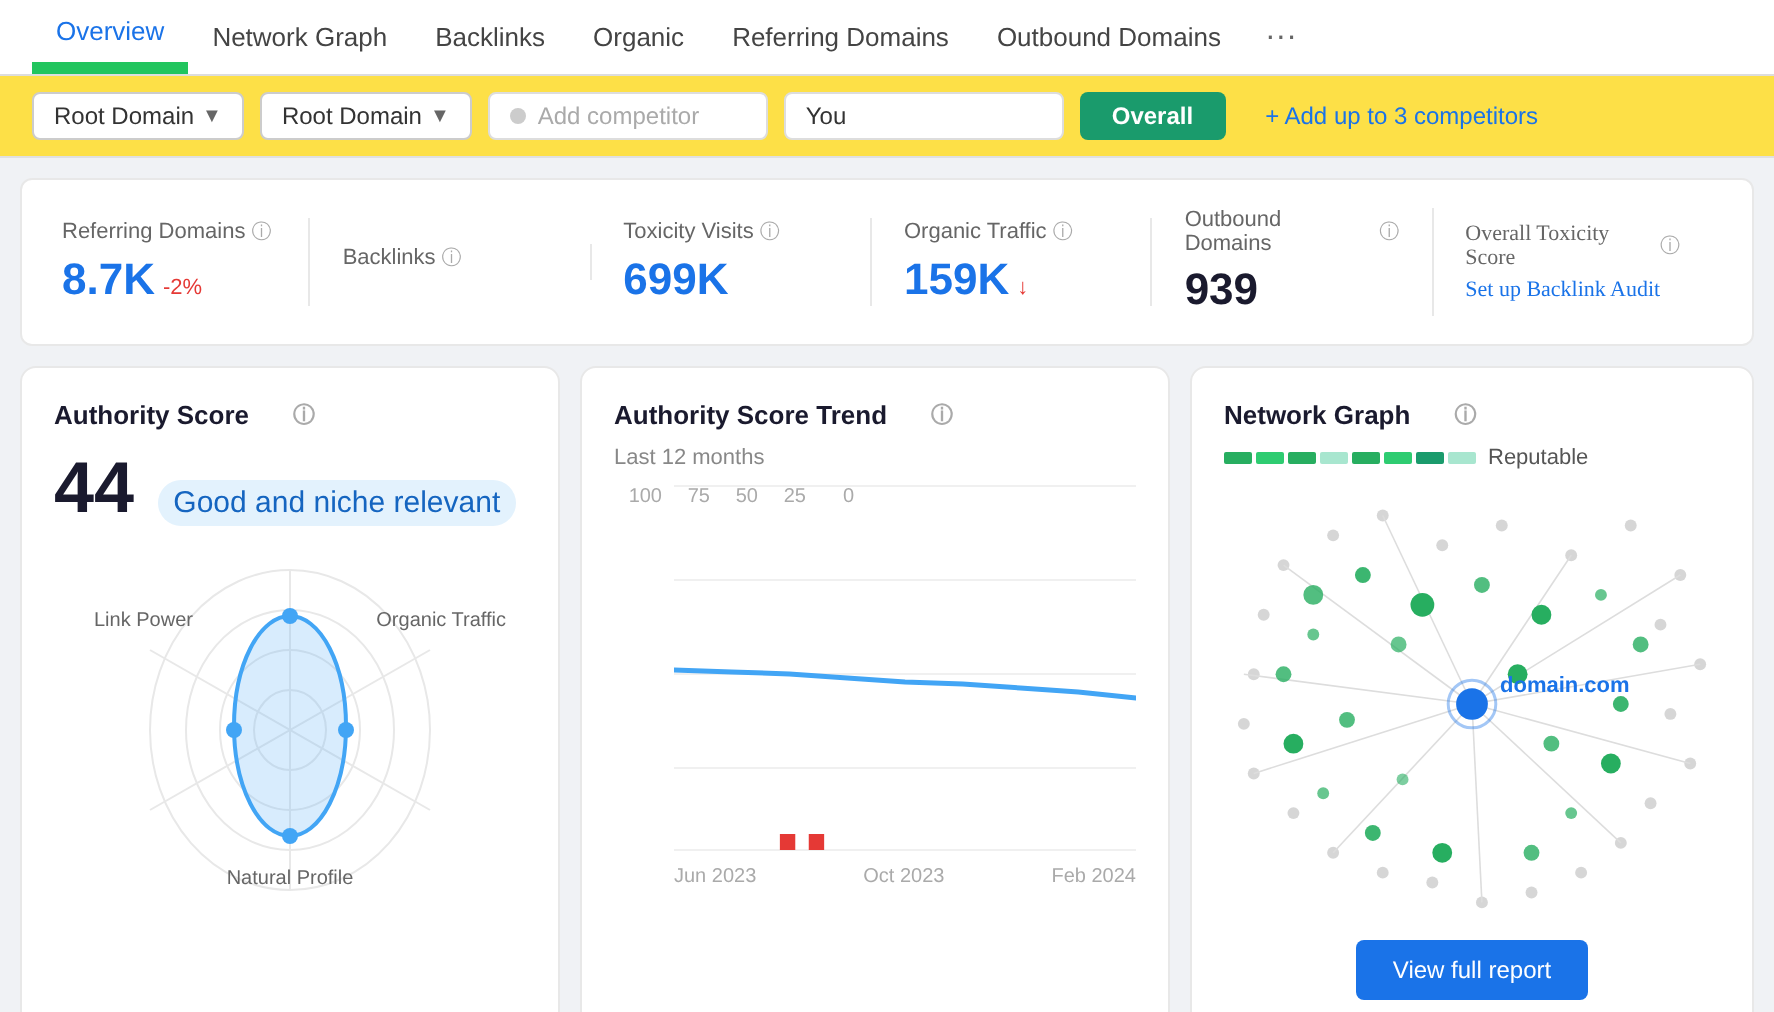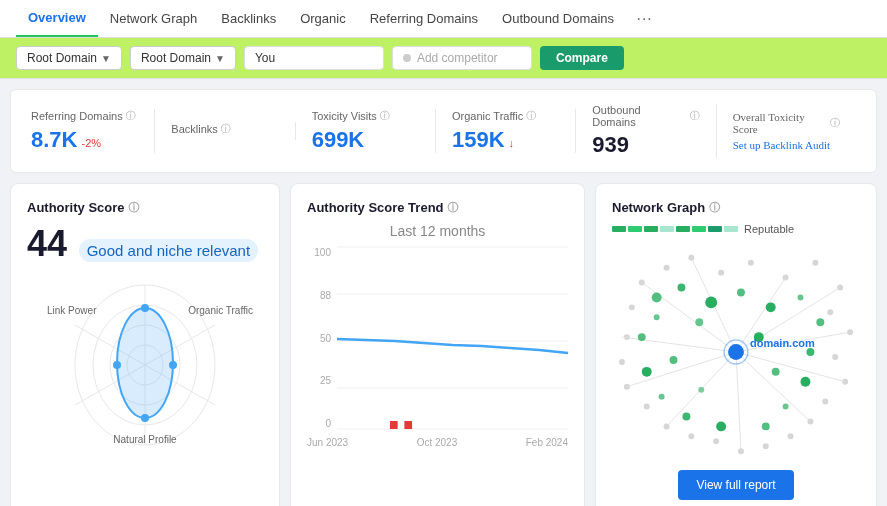--- a/index.html
+++ b/index.html
@@ -1,22 +1,22 @@
 <!DOCTYPE html>
 <html><head>
   <meta charset="utf-8">
   <style>
     * { box-sizing: border-box; margin: 0; padding: 0; }
     body { font-family: -apple-system, BlinkMacSystemFont, 'Segoe UI', sans-serif; background: #f0f2f5; font-size: 13px; color: #1a1a2e; width: 887px; }
     .nav-item { padding: 0 12px; height: 36px; display: flex; align-items: center; font-size: 13px; color: #444; cursor: pointer; white-space: nowrap; }
-    .nav-item.active { color: #1a73e8; border-bottom: 2px solid #22c55e; font-weight: 700; }
+    .nav-item.active { color: #1a73e8; border-bottom: 6px solid #22c55e; font-weight: 400; }
     .nav-dots { padding: 0 10px; color: #666; font-size: 16px; cursor: pointer; }
 
     
-    .filter-bar { background: #bef264; border-bottom: 1px solid #e0e0e0; padding: 8px 16px; display: flex; align-items: center; gap: 8px; }
+    .filter-bar { background: #fde047; border-bottom: 1px solid #e0e0e0; padding: 8px 16px; display: flex; align-items: center; gap: 8px; }
     .dropdown-btn { display: flex; align-items: center; gap: 4px; padding: 4px 10px; border: 1px solid #ccc; border-radius: 4px; background: #fff; cursor: pointer; font-size: 12px; color: #333; }
     .dropdown-btn .arrow { font-size: 10px; color: #666; }
     .input-field { border: 1px solid #ddd; border-radius: 4px; padding: 4px 10px; font-size: 12px; color: #333; display: flex; align-items: center; gap: 6px; min-width: 140px; background: #fff; }
     .input-dot { width: 8px; height: 8px; border-radius: 50%; background: #ccc; }
     .compare-btn { background: #1a9b6c; color: #fff; border: none; border-radius: 4px; padding: 5px 16px; font-size: 12px; font-weight: 600; cursor: pointer; }
     .add-competitors { color: #1a73e8; font-size: 12px; cursor: pointer; display: flex; align-items: center; gap: 4px; margin-left: 8px; }
 
     
     .stats-bar { background: #fff; margin: 10px 10px 0; border-radius: 6px; padding: 14px 20px; display: flex; align-items: center; gap: 0; border: 1px solid #e8e8e8; }
     .stat-item { flex: 1; padding: 0 16px; border-right: 1px solid #e8e8e8; }
@@ -26,40 +26,40 @@
     .stat-info { font-size: 10px; color: #aaa; cursor: pointer; }
     .stat-value { font-size: 22px; font-weight: 700; color: #1a73e8; display: flex; align-items: baseline; gap: 4px; }
     .stat-change { font-size: 11px; font-weight: 400; }
     .stat-change.neg { color: #e53935; }
     .stat-value.dark { color: #1a1a2e; }
     .stat-link { color: #1a73e8; font-size: 11px; cursor: pointer; margin-top: 4px; }
 
     
     .cards-row { display: flex; gap: 10px; padding: 10px; }
     .card { background: #fff; border-radius: 8px; border: 1px solid #e8e8e8; padding: 16px; flex: 1; }
-    .card-title { font-size: 13px; font-weight: 700; color: #1a1a2e; margin-bottom: 8px; display: flex; gap: 4px; }
+    .card-title { font-size: 13px; font-weight: 700; color: #1a1a2e; margin-bottom: 8px; display: flex; gap: 22px; }
     .card-info { font-size: 11px; color: #aaa; cursor: pointer; }
 
     
     .authority-card { flex: 0 0 270px; }
     .authority-score { font-size: 36px; font-weight: 700; color: #1a1a2e; display: inline-block; margin-right: 8px; }
     .score-badge { background: #e3f2fd; color: #1565c0; font-size: 15px; padding: 3px 8px; border-radius: 12px; display: inline-block; }
     .radar-container { display: flex; justify-content: center; align-items: center; margin-top: 10px; position: relative; }
     .radar-label { position: absolute; font-size: 10px; color: #666; }
     .label-top-left { top: 30px; left: 20px; }
     .label-top-right { top: 30px; right: 10px; }
     .label-bottom { bottom: 10px; left: 50%; transform: translateX(-50%); }
 
     
     .trend-card { flex: 0 0 295px; }
-    .trend-period { font-size: 14px; color: #888; text-align: center; margin-bottom: 4px; }
+    .trend-period { font-size: 11px; color: #888; text-align: left; margin-bottom: 4px; }
     .chart-area { position: relative; height: 190px; }
-    .y-axis { position: absolute; left: 0; top: 0; height: 100%; display: flex; flex-direction: column; justify-content: space-between; padding: 4px 0; }
+    .y-axis { position: absolute; left: 0; top: 0; height: 100%; display: flex; flex-direction: row; justify-content: space-between; padding: 4px 0; }
     .y-label { font-size: 10px; color: #aaa; width: 24px; text-align: right; }
-    .x-axis { display: flex; justify-content: space-between; margin-top: 4px; }
+    .x-axis { display: flex; justify-content: space-between; margin-left: 30px; margin-top: 4px; }
     .x-label { font-size: 10px; color: #aaa; }
 
     
     .network-card { flex: 1; }
     .network-legend { display: flex; align-items: center; gap: 6px; margin-bottom: 7px; font-size: 11px; color: #555; }
     .legend-bar { display: flex; gap: 2px; }
     .legend-seg { width: 14px; height: 6px; border-radius: 1px; }
     .network-viz { position: relative; height: 220px; overflow: hidden; border-radius: 4px; }
     .network-label { position: absolute; font-size: 11px; color: #1a73e8; font-weight: 600; z-index: 10; }
     .view-report-btn { background: #1a73e8; color: #fff; border: none; border-radius: 4px; padding: 8px 18px; font-size: 12px; font-weight: 400; cursor: pointer; margin-top: 8px; display: block; margin-left: auto; margin-right: auto; }
@@ -79,28 +79,32 @@
 
 <div class="filter-bar">
   <button class="dropdown-btn">
     <span>Root Domain</span>
     <span class="arrow">▼</span>
   </button>
   <button class="dropdown-btn">
     <span>Root Domain</span>
     <span class="arrow">▼</span>
   </button>
-  <div class="input-field">
-    <span style="color:#333;">You</span>
-  </div>
   <div class="input-field" style="color:#aaa;">
     <span class="input-dot"></span>
     <span>Add competitor</span>
   </div>
-  <button class="compare-btn">Compare</button>
+  <div class="input-field">
+    <span style="color:#333;">You</span>
+  </div>
+  <button class="compare-btn">Overall</button>
+  <div class="add-competitors">
+    <span style="font-size:14px;font-weight:700;"></span>
+    <span>+ Add up to 3 competitors</span>
+  </div>
 </div>
 
 <div class="stats-bar">
   <div class="stat-item">
     <div class="stat-label">
       <span>Referring Domains</span>
       <span class="stat-info">ⓘ</span>
     </div>
     <div class="stat-value">
       <span>8.7K</span>
@@ -188,21 +192,21 @@
 
   <div class="card trend-card">
     <div class="card-title">
       <span>Authority Score Trend</span>
       <span class="card-info">ⓘ</span>
     </div>
     <div class="trend-period">Last 12 months</div>
     <div class="chart-area">
       <div class="y-axis">
         <span class="y-label">100</span>
-        <span class="y-label">88</span>
+        <span class="y-label">75</span>
         <span class="y-label">50</span>
         <span class="y-label">25</span>
         <span class="y-label">0</span>
       </div>
       <svg style="position:absolute; left:30px; top:0; right:0; bottom:0; width:calc(100% - 30px); height:100%;" viewBox="0 0 240 190" preserveAspectRatio="none">
 
         <line x1="0" y1="4" x2="240" y2="4" stroke="#f0f0f0" stroke-width="1"></line>
         <line x1="0" y1="51" x2="240" y2="51" stroke="#f0f0f0" stroke-width="1"></line>
         <line x1="0" y1="98" x2="240" y2="98" stroke="#f0f0f0" stroke-width="1"></line>
         <line x1="0" y1="145" x2="240" y2="145" stroke="#f0f0f0" stroke-width="1"></line>

